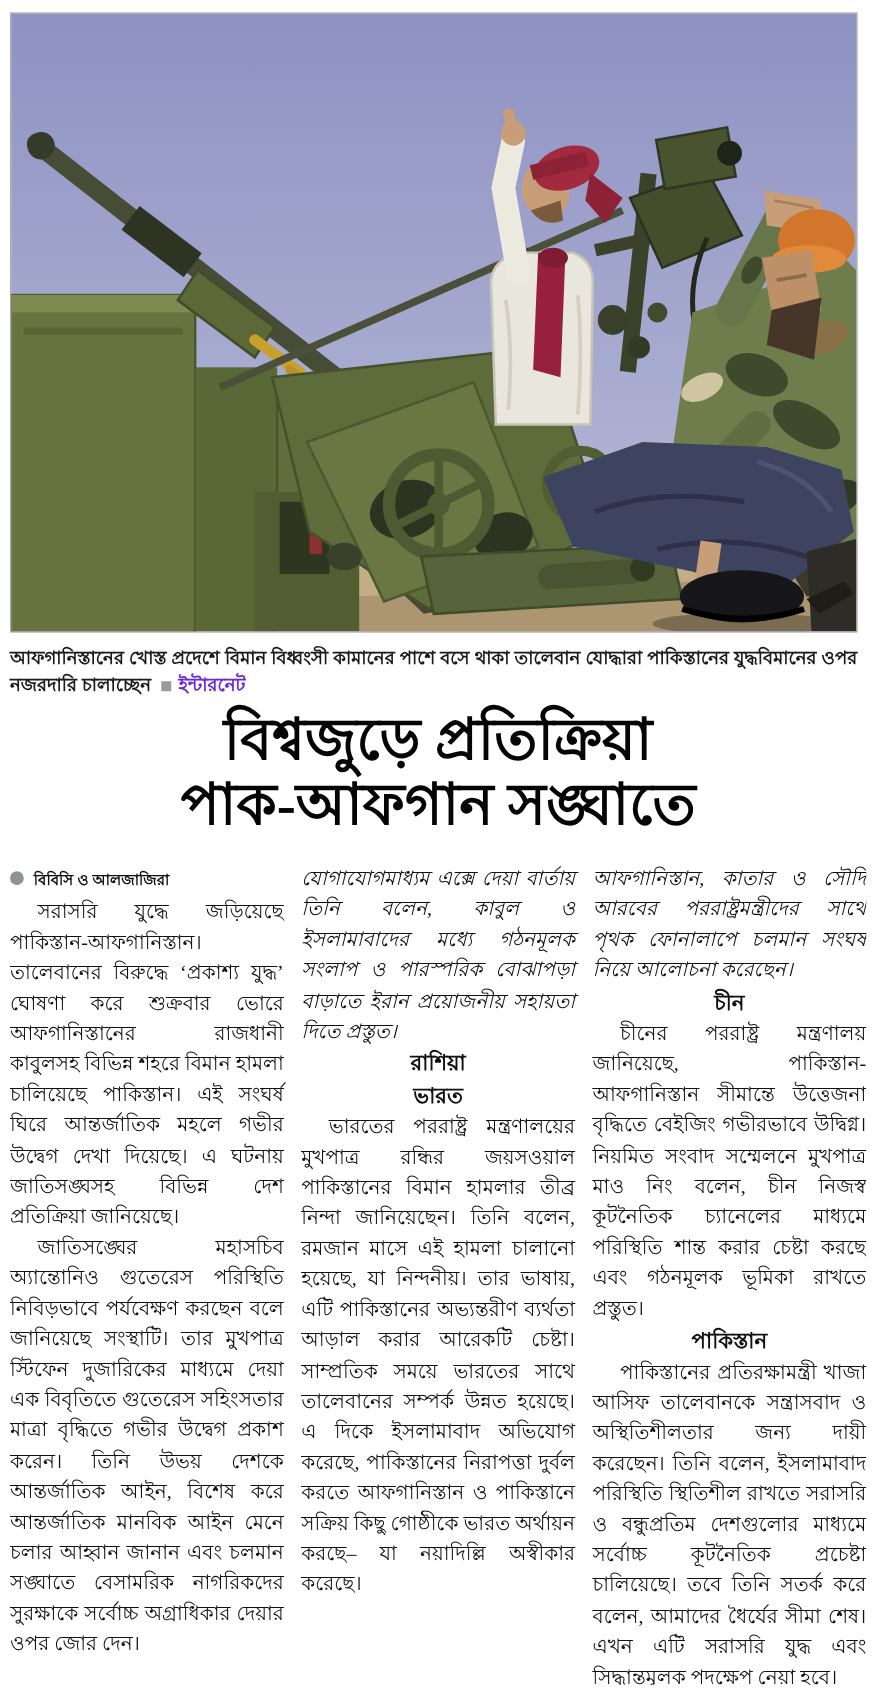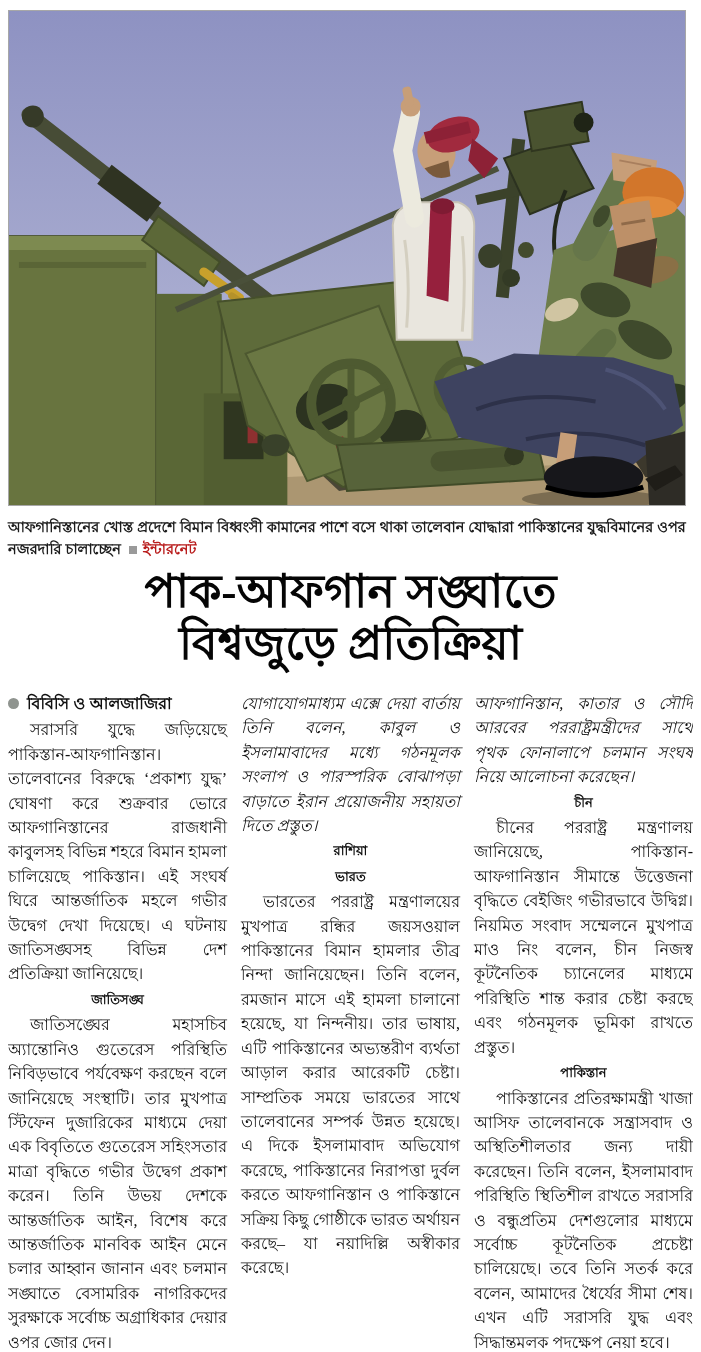--- a/index.html
+++ b/index.html
@@ -24,46 +24,46 @@
   .caption{
     position:absolute; left:8px; top:516px; width:684px;
     font-family:"Liberation Sans","DejaVu Sans",sans-serif;
     font-weight:bold; font-size:14.5px; line-height:22px; color:#1b1b1b;
     text-align:left;
   }
   .caption .src-sq{
     display:inline-block; width:8px; height:8px; background:#9a9a9a;
     margin:0 6px 1px 8px; vertical-align:middle;
   }
-  .caption .src{color:#b91c1c;}
+  .caption .src{color:#6d28d9;}
   .headline{
     position:absolute; left:0; top:566px; width:701px; text-align:center;
     font-weight:bold; font-size:46px; line-height:52px; color:#050505;
     letter-spacing:0px;
   }
   .columns{
     position:absolute; left:8px; top:692px; width:685px; height:656px;
     display:flex; gap:14px; overflow:hidden;
   }
   .col{
     flex:1 1 0; min-width:0; text-align:justify;
     font-size:16px; line-height:24.4px; color:#101010;
   }
   .byline{
-    font-weight:bold; font-size:16px; margin:0 0 2px 0; text-align:left;
+    font-weight:bold; font-size:12px; margin:0 0 2px 0; text-align:left;
     font-family:"Liberation Sans","DejaVu Sans",sans-serif;
   }
   .byline .bullet{
     display:inline-block; width:11px; height:11px; border-radius:50%;
     background:var(--c-muted); margin-right:8px;
   }
   .para{margin:0; text-indent:22px;}
   .para.no-indent{text-indent:0;font-style:italic;}
   .sec-head{
-    text-align:center; font-weight:bold; font-size:13px; margin:1px 0;
+    text-align:center; font-weight:bold; font-size:17px; margin:1px 0;
   }
 </style>
 </head>
 <body>
 
 <div class="page">
 
   <div class="photo-frame">
     <svg viewBox="0 0 680 496" preserveAspectRatio="none">
       <defs>
@@ -192,29 +192,28 @@
         <path d="M640,470 l30,-14 l8,10 l-28,16 z" fill="#1f1d18"></path>
       </g>
     </svg>
   </div>
 
   <div class="caption">
     <span>আফগানিস্তানের খোস্ত প্রদেশে বিমান বিধ্বংসী কামানের পাশে বসে থাকা তালেবান যোদ্ধারা পাকিস্তানের যুদ্ধবিমানের ওপর নজরদারি চালাচ্ছেন</span><span class="src-sq"></span><span class="src">ইন্টারনেট</span>
   </div>
 
   <div class="headline">
+    <div>বিশ্বজুড়ে প্রতিক্রিয়া</div>
     <div>পাক-আফগান সঙ্ঘাতে</div>
-    <div>বিশ্বজুড়ে প্রতিক্রিয়া</div>
   </div>
 
   <div class="columns">
     <div class="col">
         <div class="byline"><span class="bullet"></span><span>বিবিসি ও আলজাজিরা</span></div>
         <p class="para">সরাসরি যুদ্ধে জড়িয়েছে পাকিস্তান-আফগানিস্তান। তালেবানের বিরুদ্ধে ‘প্রকাশ্য যুদ্ধ’ ঘোষণা করে শুক্রবার ভোরে আফগানিস্তানের রাজধানী কাবুলসহ বিভিন্ন শহরে বিমান হামলা চালিয়েছে পাকিস্তান। এই সংঘর্ষ ঘিরে আন্তর্জাতিক মহলে গভীর উদ্বেগ দেখা দিয়েছে। এ ঘটনায় জাতিসঙ্ঘসহ বিভিন্ন দেশ প্রতিক্রিয়া জানিয়েছে।</p>
-        <div class="sec-head">জাতিসঙ্ঘ</div>
         <p class="para">জাতিসঙ্ঘের মহাসচিব অ্যান্তোনিও গুতেরেস পরিস্থিতি নিবিড়ভাবে পর্যবেক্ষণ করছেন বলে জানিয়েছে সংস্থাটি। তার মুখপাত্র স্টিফেন দুজারিকের মাধ্যমে দেয়া এক বিবৃতিতে গুতেরেস সহিংসতার মাত্রা বৃদ্ধিতে গভীর উদ্বেগ প্রকাশ করেন। তিনি উভয় দেশকে আন্তর্জাতিক আইন, বিশেষ করে আন্তর্জাতিক মানবিক আইন মেনে চলার আহ্বান জানান এবং চলমান সঙ্ঘাতে বেসামরিক নাগরিকদের সুরক্ষাকে সর্বোচ্চ অগ্রাধিকার দেয়ার ওপর জোর দেন।</p>
       </div>
     <div class="col">
         <p class="para no-indent">যোগাযোগমাধ্যম এক্সে দেয়া বার্তায় তিনি বলেন, কাবুল ও ইসলামাবাদের মধ্যে গঠনমূলক সংলাপ ও পারস্পরিক বোঝাপড়া বাড়াতে ইরান প্রয়োজনীয় সহায়তা দিতে প্রস্তুত।</p>
         <div class="sec-head">রাশিয়া</div>
         <div class="sec-head">ভারত</div>
         <p class="para">ভারতের পররাষ্ট্র মন্ত্রণালয়ের মুখপাত্র রন্ধির জয়সওয়াল পাকিস্তানের বিমান হামলার তীব্র নিন্দা জানিয়েছেন। তিনি বলেন, রমজান মাসে এই হামলা চালানো হয়েছে, যা নিন্দনীয়। তার ভাষায়, এটি পাকিস্তানের অভ্যন্তরীণ ব্যর্থতা আড়াল করার আরেকটি চেষ্টা। সাম্প্রতিক সময়ে ভারতের সাথে তালেবানের সম্পর্ক উন্নত হয়েছে। এ দিকে ইসলামাবাদ অভিযোগ করেছে, পাকিস্তানের নিরাপত্তা দুর্বল করতে আফগানিস্তান ও পাকিস্তানে সক্রিয় কিছু গোষ্ঠীকে ভারত অর্থায়ন করছে– যা নয়াদিল্লি অস্বীকার করেছে।</p>
       </div>
     <div class="col">
         <p class="para no-indent">আফগানিস্তান, কাতার ও সৌদি আরবের পররাষ্ট্রমন্ত্রীদের সাথে পৃথক ফোনালাপে চলমান সংঘর্ষ নিয়ে আলোচনা করেছেন।</p>

